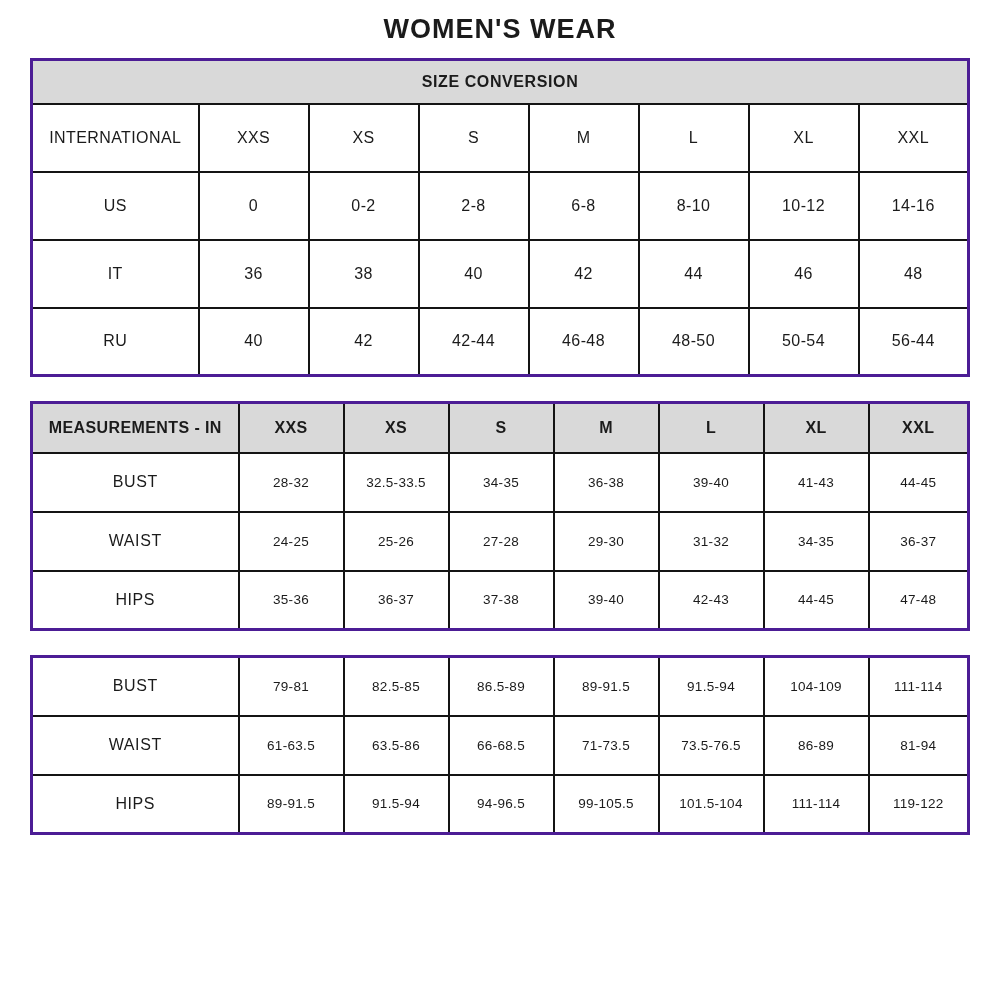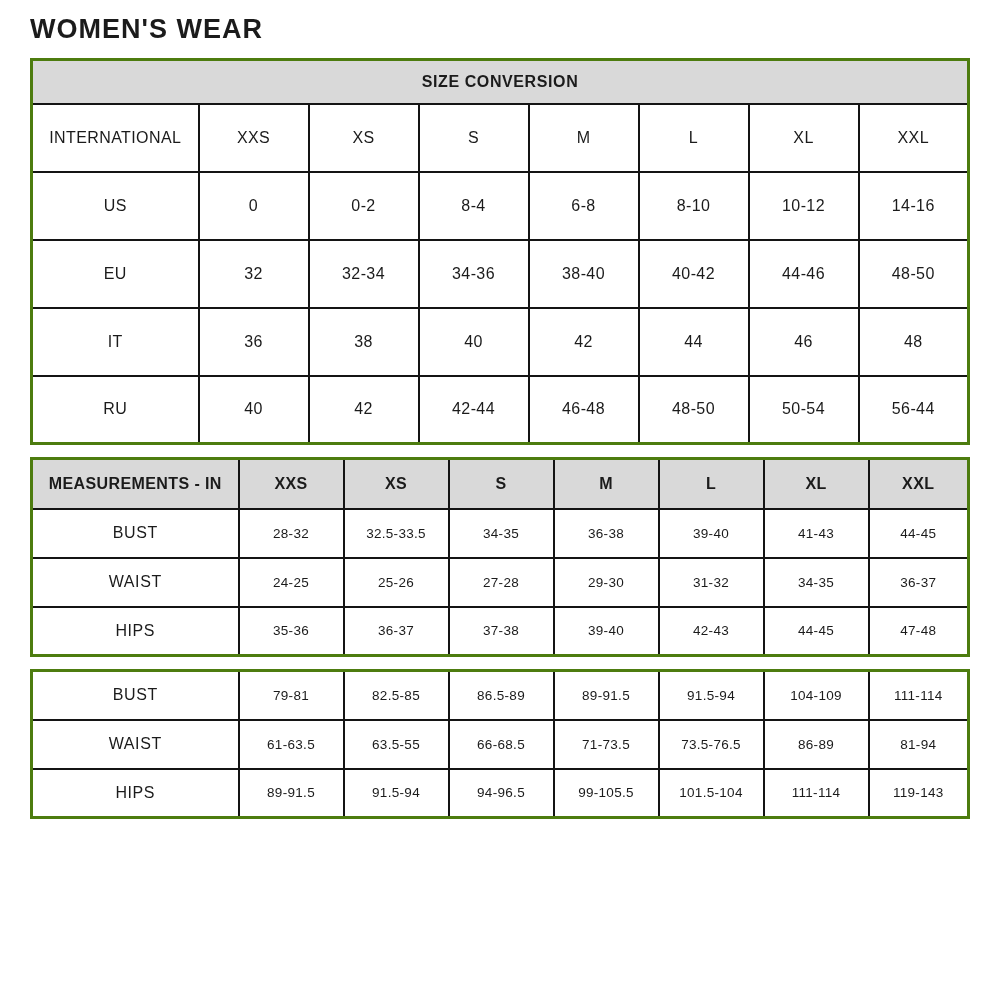--- a/index.html
+++ b/index.html
@@ -4,62 +4,62 @@
 <style>
   * { box-sizing: border-box; }
   html, body { margin: 0; padding: 0; background: #ffffff; }
   body {
     width: 1000px; height: 1000px;
     font-family: "Liberation Sans", sans-serif;
     color: #1b1b1b;
   }
   .page { padding: 11px 30px 0 30px; }
   .page-title {
-    text-align: left;
+    text-align: center;
     font-size: 27px;
     font-weight: bold;
     letter-spacing: 1px;
     margin: 3px 0 13px 0;
     color: #1b1b1b;
   }
   table {
     width: 940px;
     border-collapse: collapse;
     table-layout: fixed;
-    border: 3px solid #4d7c0f;
+    border: 3px solid #4c1d95;
   }
   td {
     border: 2px solid #141414;
     text-align: center;
     vertical-align: middle;
     padding: 0 4px;
     overflow: hidden;
     white-space: nowrap;
   }
-  .tbl-gap { margin-top: 12px; }
+  .tbl-gap { margin-top: 24px; }
 
   
   .banner-cell {
     height: 44px;
     background: #d9d9d9;
     font-weight: bold;
     font-size: 16px;
     letter-spacing: 0.6px;
   }
   .sc-row td { height: 68px; font-size: 16px; letter-spacing: 0.4px; }
 
   
   .m-head td {
     height: 50px;
     background: #d9d9d9;
     font-weight: bold;
     font-size: 16px;
     letter-spacing: 0.4px;
   }
-  .m-row td { height: 49px; font-size: 13.5px; letter-spacing: 0.3px; }
+  .m-row td { height: 59px; font-size: 13.5px; letter-spacing: 0.3px; }
   .m-row td.row-label { font-size: 16px; letter-spacing: 0.6px; }
 </style>
 </head>
 <body>
 
 <div class="page">
 
   <div class="page-title">WOMEN'S WEAR</div>
 
   <table>
@@ -84,35 +84,25 @@
         <td>S</td>
         <td>M</td>
         <td>L</td>
         <td>XL</td>
         <td>XXL</td>
       </tr>
       <tr class="sc-row">
         <td class="row-label">US</td>
         <td>0</td>
         <td>0-2</td>
-        <td>8-4</td>
+        <td>2-8</td>
         <td>6-8</td>
         <td>8-10</td>
         <td>10-12</td>
         <td>14-16</td>
-      </tr>
-      <tr class="sc-row">
-        <td class="row-label">EU</td>
-        <td>32</td>
-        <td>32-34</td>
-        <td>34-36</td>
-        <td>38-40</td>
-        <td>40-42</td>
-        <td>44-46</td>
-        <td>48-50</td>
       </tr>
       <tr class="sc-row">
         <td class="row-label">IT</td>
         <td>36</td>
         <td>38</td>
         <td>40</td>
         <td>42</td>
         <td>44</td>
         <td>46</td>
         <td>48</td>
@@ -203,33 +193,33 @@
         <td>82.5-85</td>
         <td>86.5-89</td>
         <td>89-91.5</td>
         <td>91.5-94</td>
         <td>104-109</td>
         <td>111-114</td>
       </tr>
       <tr class="m-row">
         <td class="row-label">WAIST</td>
         <td>61-63.5</td>
-        <td>63.5-55</td>
+        <td>63.5-86</td>
         <td>66-68.5</td>
         <td>71-73.5</td>
         <td>73.5-76.5</td>
         <td>86-89</td>
         <td>81-94</td>
       </tr>
       <tr class="m-row">
         <td class="row-label">HIPS</td>
         <td>89-91.5</td>
         <td>91.5-94</td>
         <td>94-96.5</td>
         <td>99-105.5</td>
         <td>101.5-104</td>
         <td>111-114</td>
-        <td>119-143</td>
+        <td>119-122</td>
       </tr>
     </tbody>
   </table>
 
 </div>
 
 </body></html>

